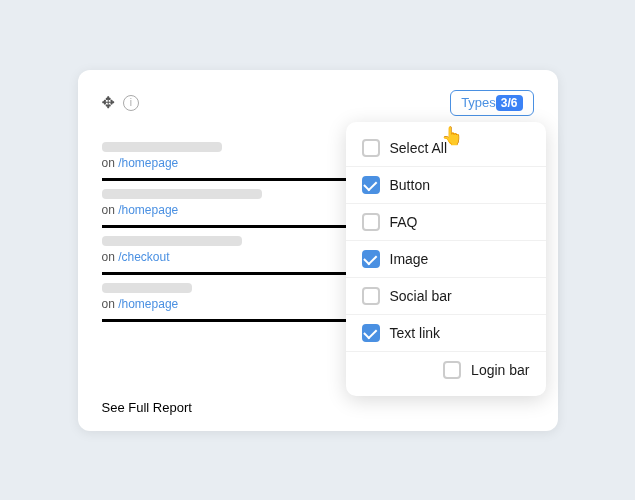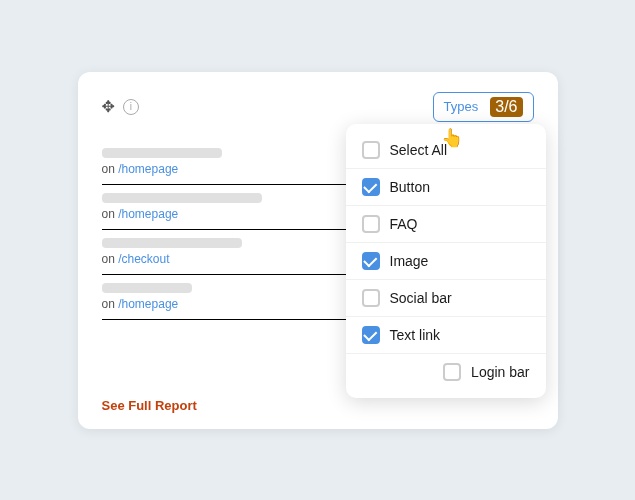--- a/index.html
+++ b/index.html
@@ -48,48 +48,48 @@
       display: inline-flex;
       align-items: center;
       justify-content: center;
       font-size: 10px;
       color: #aaa;
       cursor: pointer;
     }
     .types-btn {
       display: flex;
       align-items: center;
-      gap: 12px;
+      gap: 0;
       border: 1.5px solid #4a90e2;
       border-radius: 6px;
       padding: 4px 10px;
       background: #fff;
       cursor: pointer;
       font-size: 13px;
       color: #4a90e2;
       font-weight: 500;
     }
     .types-badge {
-      background: #a16207;
+      background: #3b82f6;
       color: #fff;
       border-radius: 4px;
       padding: 1px 5px;
-      font-size: 16px;
-      font-weight: 400;
+      font-size: 12px;
+      font-weight: 700;
     }
     .list-items {
       display: flex;
       flex-direction: column;
       gap: 0;
     }
     .list-item {
       display: flex;
       flex-direction: column;
       padding: 8px 0;
-      border-bottom: 1px solid #000000;
+      border-bottom: 3px solid #000000;
     }
     .list-item:last-child { border-bottom: none; }
     .item-bar {
       height: 10px;
       background: #e0e0e0;
       border-radius: 4px;
       margin-bottom: 4px;
     }
     .item-bar.w1 { width: 120px; }
     .item-bar.w2 { width: 160px; }
@@ -109,23 +109,23 @@
       align-items: flex-end;
     }
     .item-count {
       font-size: 14px;
       font-weight: 600;
       color: #1a1a1a;
     }
     .see-full {
       margin-top: 14px;
       font-size: 13px;
-      color: #c2410c;
-      cursor: pointer;
-      font-weight: 700;
+      color: #000000;
+      cursor: pointer;
+      font-weight: 400;
     }
 
     
     .dropdown {
       position: absolute;
       top: 52px;
       right: 12px;
       background: #fff;
       border-radius: 10px;
       box-shadow: 0 4px 20px rgba(0,0,0,0.15);

